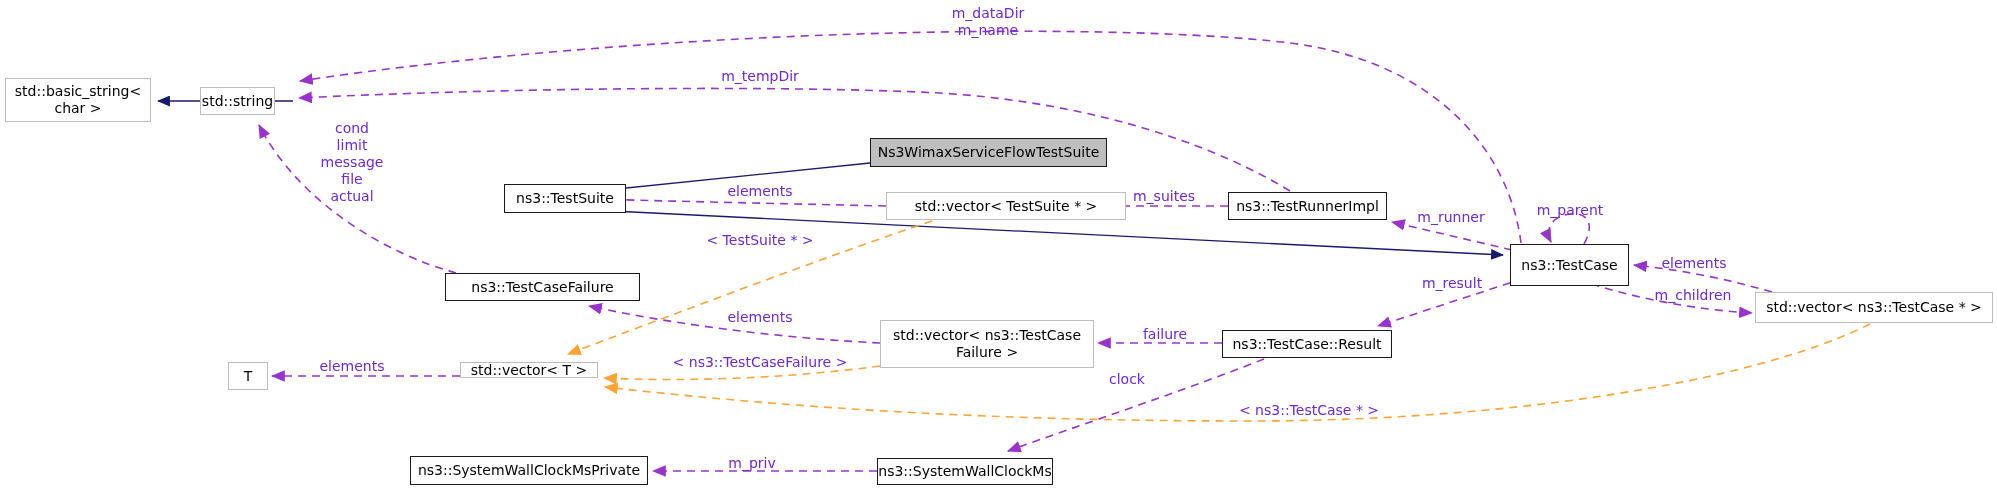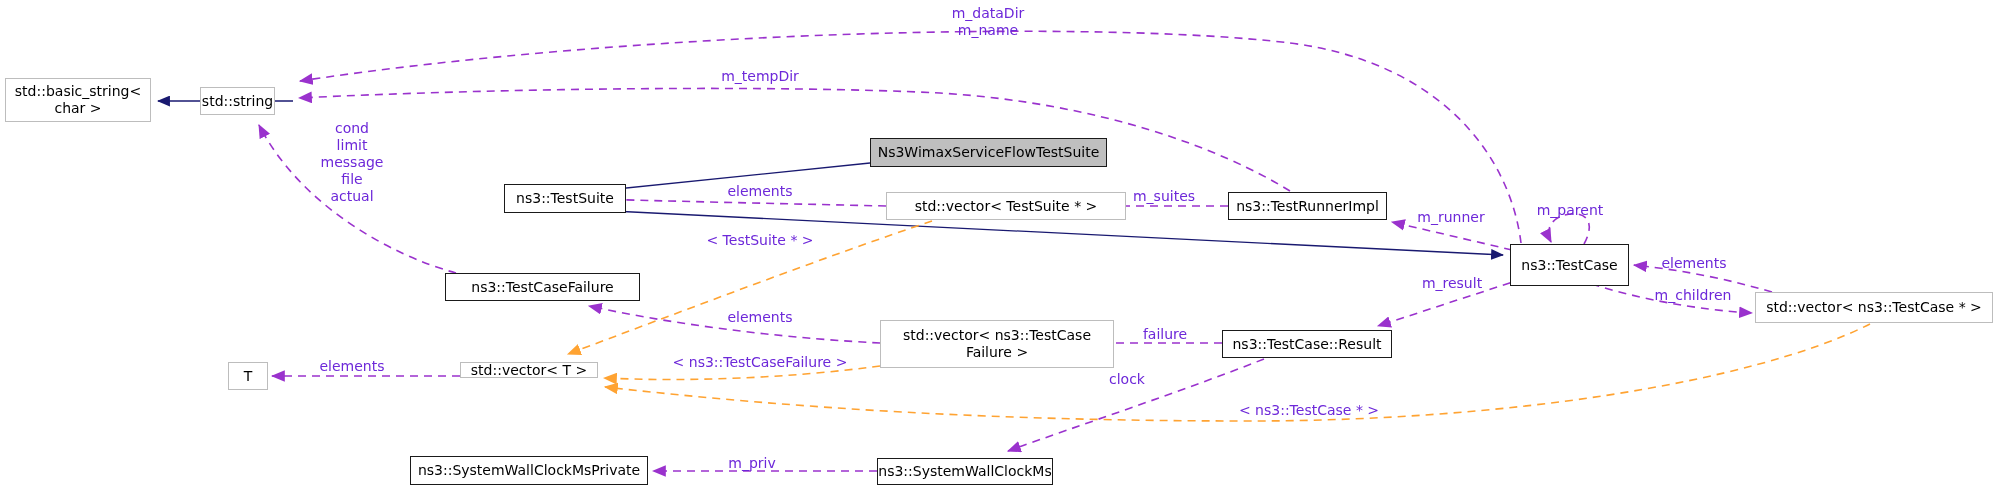--- a/index.html
+++ b/index.html
@@ -35,21 +35,21 @@
   
   .n-basic{left:5px;top:78px;width:146px;height:44px;}
   .n-string{left:200px;top:87px;width:75px;height:28px;}
   .n-wimax{left:870px;top:138px;width:237px;height:29px;}
   .n-testsuite{left:468px;top:184px;width:122px;height:29px;margin-left:36px;}
   .n-vecsuite{left:886px;top:192px;width:240px;height:28px;}
   .n-runner{left:1228px;top:192px;width:159px;height:28px;}
   .n-testcase{left:1510px;top:244px;width:119px;height:42px;}
   .n-vectc{left:1755px;top:292px;width:238px;height:31px;}
   .n-tcf{left:445px;top:273px;width:195px;height:28px;}
-  .n-vectcf{left:880px;top:320px;width:234px;height:48px;}
+  .n-vectcf{left:880px;top:320px;width:214px;height:48px;}
   .n-result{left:1222px;top:330px;width:170px;height:28px;}
   .n-T{left:228px;top:362px;width:40px;height:28px;}
   .n-vecT{left:460px;top:362px;width:138px;height:16px;}
   .n-swcmp{left:410px;top:456px;width:238px;height:29px;}
   .n-swcm{left:877px;top:458px;width:176px;height:27px;}
   
   .l-mdatadir{left:988px;top:22px;}
   .l-mtempdir{left:760px;top:76px;}
   .l-cond{left:352px;top:162px;}
   .l-elems1{left:760px;top:191px;}

